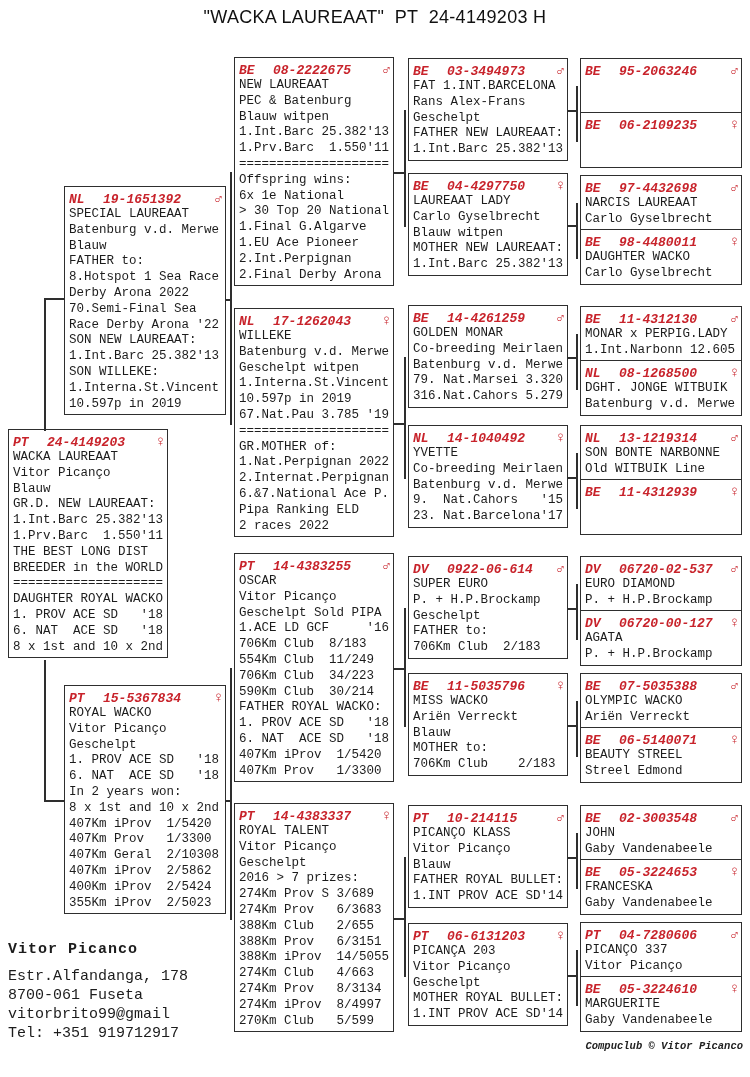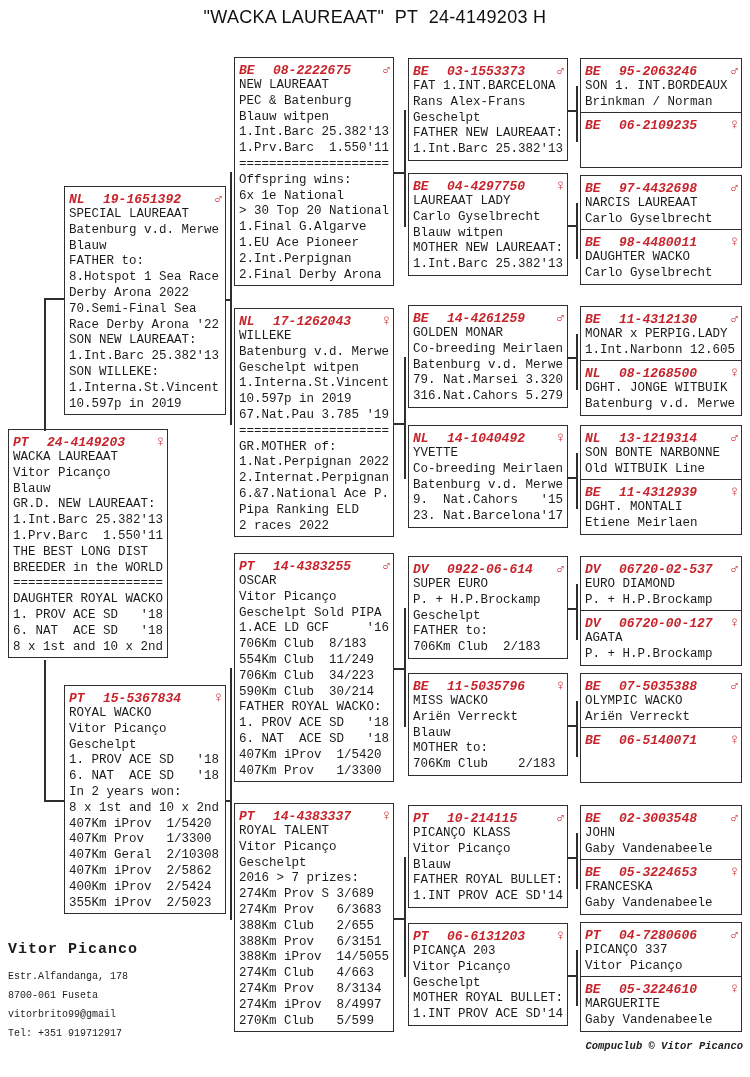--- a/index.html
+++ b/index.html
@@ -13,21 +13,21 @@
   .box.sm { height:56px; }
   .hdr { display:flex; align-items:flex-end; color:#c8232b; font-weight:bold;
          font-size:13px; height:19px; white-space:pre;font-style:italic; }
   .cc { width:34px; }
   .ring { flex:1;margin-top:32px; }
   .sex { font-weight:normal; font-size:15px; line-height:15px; margin-left:auto; }
   .bodytxt { font-size:12.5px; line-height:15.8px; white-space:pre; }
   .line { position:absolute; background:#2e2e2e; }
   .contact { position:absolute; left:8px; top:941px; }
   .contact-name { font-size:15px; font-weight:bold; letter-spacing:1px; margin-bottom:9px; }
-  .contact-lines { font-size:10px; line-height:19px; white-space:pre; }
+  .contact-lines { font-size:15px; line-height:19px; white-space:pre; }
   .footer { position:absolute; right:7px; top:1040px; font-size:10.5px;
             font-style:italic; font-weight:bold; color:#222; }
 </style>
 </head>
 <body>
 
 <div class="page">
 
   <div class="title">"WACKA LAUREAAT"  PT  24-4149203 H</div>
 
@@ -140,21 +140,21 @@
 388Km Club   2/655
 388Km Prov   6/3151
 388Km iProv  14/5055
 274Km Club   4/663
 274Km Prov   8/3134
 274Km iProv  8/4997
 270Km Club   5/599</div>
   </div>
 
   <div class="box" style="left:408px;top:58px;width:160px">
-    <div class="hdr"><span class="cc">BE</span><span class="ring">03-1553373</span><span class="sex">♂</span></div>
+    <div class="hdr"><span class="cc">BE</span><span class="ring">03-3494973</span><span class="sex">♂</span></div>
     <div class="bodytxt">FAT 1.INT.BARCELONA
 Rans Alex-Frans
 Geschelpt
 FATHER NEW LAUREAAT:
 1.Int.Barc 25.382'13</div>
   </div>
   <div class="box" style="left:408px;top:173px;width:160px">
     <div class="hdr"><span class="cc">BE</span><span class="ring">04-4297750</span><span class="sex">♀</span></div>
     <div class="bodytxt">LAUREAAT LADY
 Carlo Gyselbrecht
@@ -206,22 +206,20 @@
     <div class="hdr"><span class="cc">PT</span><span class="ring">06-6131203</span><span class="sex">♀</span></div>
     <div class="bodytxt">PICANÇA 203
 Vitor Picanço
 Geschelpt
 MOTHER ROYAL BULLET:
 1.INT PROV ACE SD'14</div>
   </div>
 
   <div class="box sm" style="left:580px;top:58px;width:162px">
     <div class="hdr"><span class="cc">BE</span><span class="ring">95-2063246</span><span class="sex">♂</span></div>
-    <div class="bodytxt">SON 1. INT.BORDEAUX
-Brinkman / Norman</div>
   </div>
   <div class="box sm" style="left:580px;top:112px;width:162px">
     <div class="hdr"><span class="cc">BE</span><span class="ring">06-2109235</span><span class="sex">♀</span></div>
   </div>
   <div class="box sm" style="left:580px;top:175px;width:162px">
     <div class="hdr"><span class="cc">BE</span><span class="ring">97-4432698</span><span class="sex">♂</span></div>
     <div class="bodytxt">NARCIS LAUREAAT
 Carlo Gyselbrecht</div>
   </div>
   <div class="box sm" style="left:580px;top:229px;width:162px">
@@ -239,40 +237,40 @@
     <div class="bodytxt">DGHT. JONGE WITBUIK
 Batenburg v.d. Merwe</div>
   </div>
   <div class="box sm" style="left:580px;top:425px;width:162px">
     <div class="hdr"><span class="cc">NL</span><span class="ring">13-1219314</span><span class="sex">♂</span></div>
     <div class="bodytxt">SON BONTE NARBONNE
 Old WITBUIK Line</div>
   </div>
   <div class="box sm" style="left:580px;top:479px;width:162px">
     <div class="hdr"><span class="cc">BE</span><span class="ring">11-4312939</span><span class="sex">♀</span></div>
-    <div class="bodytxt">DGHT. MONTALI
-Etiene Meirlaen</div>
   </div>
   <div class="box sm" style="left:580px;top:556px;width:162px">
     <div class="hdr"><span class="cc">DV</span><span class="ring">06720-02-537</span><span class="sex">♂</span></div>
     <div class="bodytxt">EURO DIAMOND
 P. + H.P.Brockamp</div>
   </div>
   <div class="box sm" style="left:580px;top:610px;width:162px">
     <div class="hdr"><span class="cc">DV</span><span class="ring">06720-00-127</span><span class="sex">♀</span></div>
     <div class="bodytxt">AGATA
 P. + H.P.Brockamp</div>
   </div>
   <div class="box sm" style="left:580px;top:673px;width:162px">
     <div class="hdr"><span class="cc">BE</span><span class="ring">07-5035388</span><span class="sex">♂</span></div>
     <div class="bodytxt">OLYMPIC WACKO
 Ariën Verreckt</div>
   </div>
   <div class="box sm" style="left:580px;top:727px;width:162px">
     <div class="hdr"><span class="cc">BE</span><span class="ring">06-5140071</span><span class="sex">♀</span></div>
+    <div class="bodytxt">BEAUTY STREEL
+Streel Edmond</div>
   </div>
   <div class="box sm" style="left:580px;top:805px;width:162px">
     <div class="hdr"><span class="cc">BE</span><span class="ring">02-3003548</span><span class="sex">♂</span></div>
     <div class="bodytxt">JOHN
 Gaby Vandenabeele</div>
   </div>
   <div class="box sm" style="left:580px;top:859px;width:162px">
     <div class="hdr"><span class="cc">BE</span><span class="ring">05-3224653</span><span class="sex">♀</span></div>
     <div class="bodytxt">FRANCESKA
 Gaby Vandenabeele</div>

